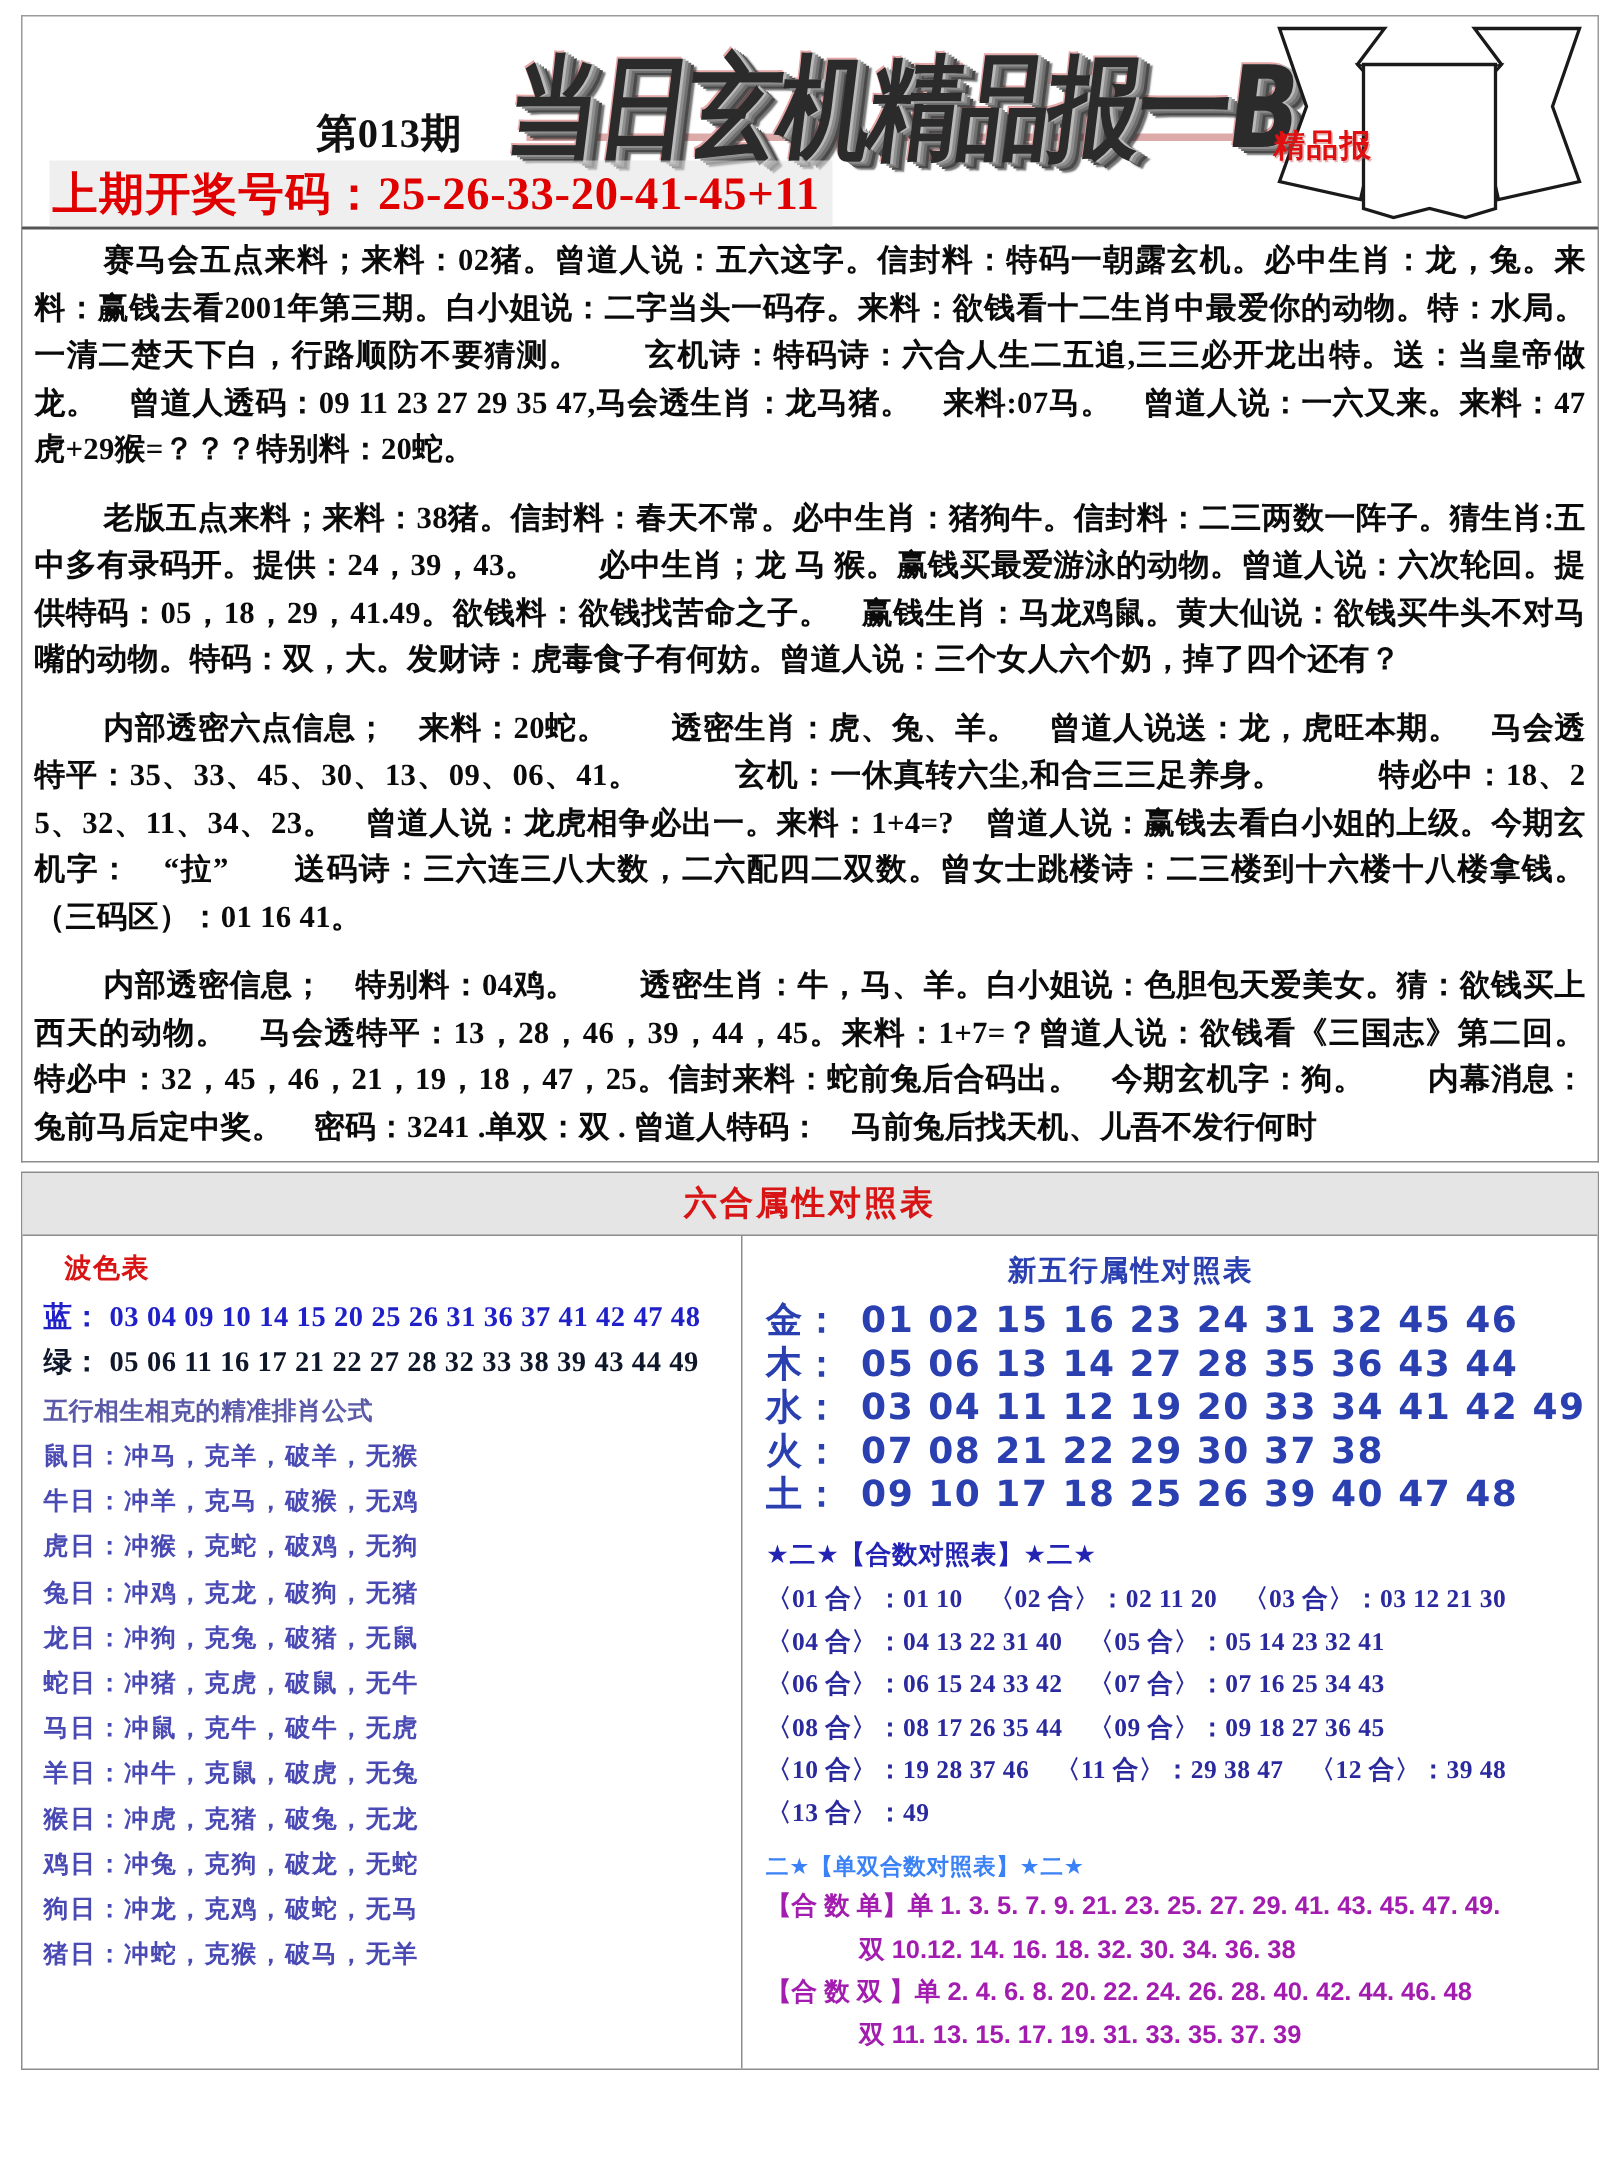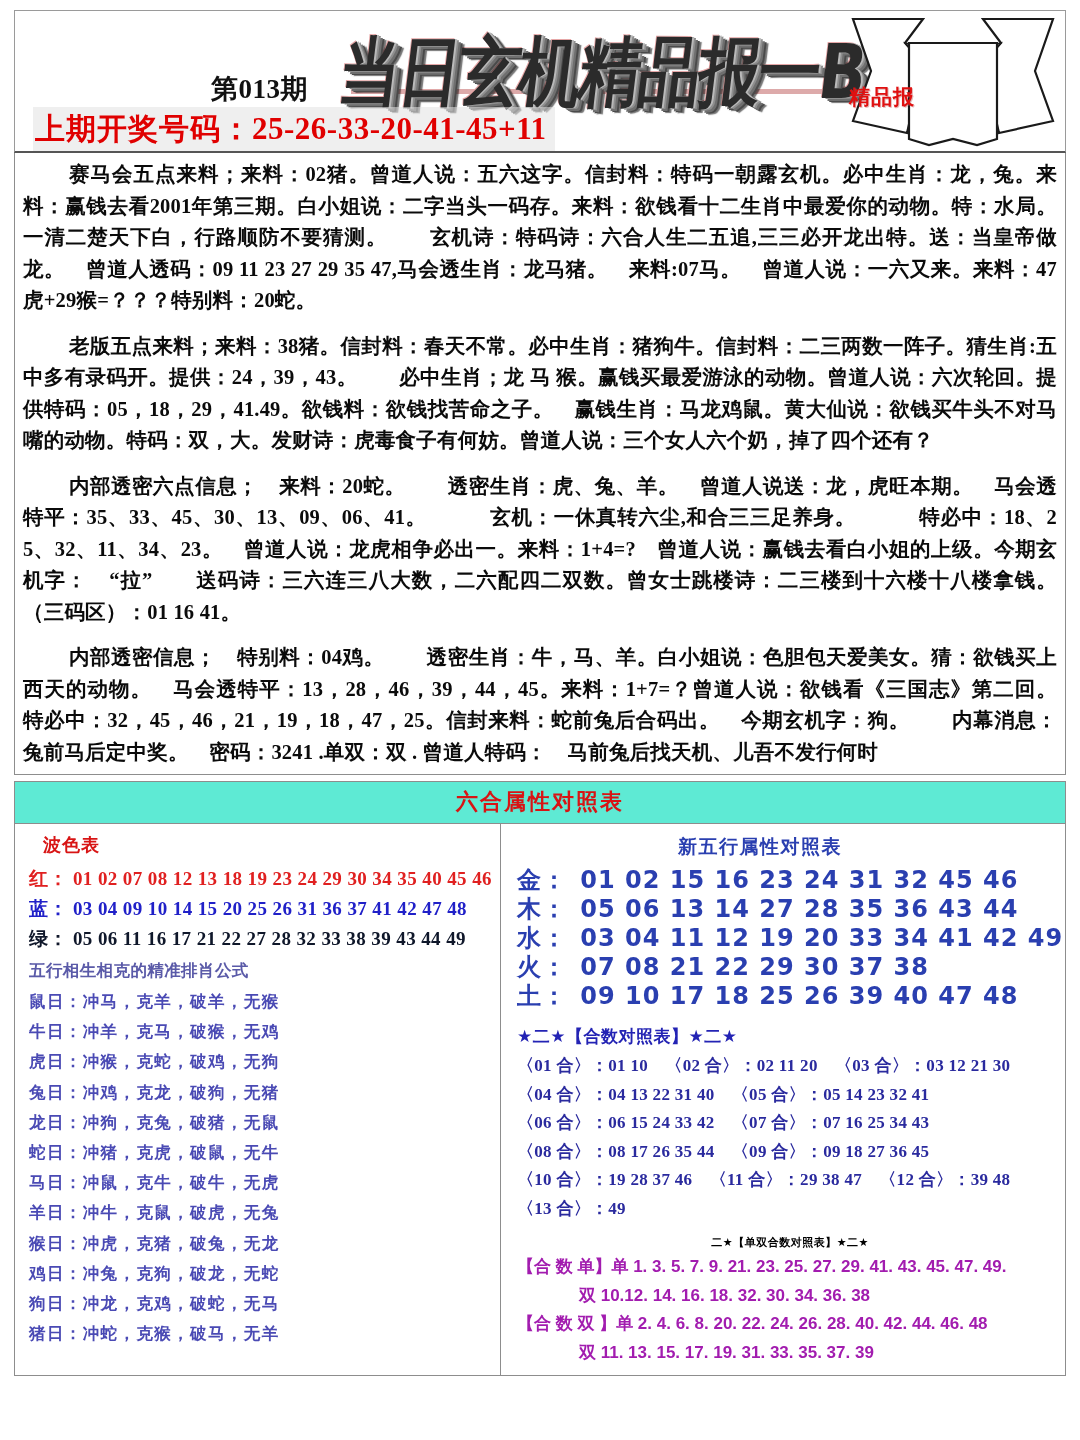--- a/index.html
+++ b/index.html
@@ -145,21 +145,21 @@
   }
   .lotto-title {
     text-align: center;
     font-family: "DejaVu Sans", sans-serif;
     font-weight: bold;
     font-size: 22px;
     color: #d81414;
     letter-spacing: 2px;
     padding: 5px 0 6px 0;
     border-bottom: 1px solid #8d8d8d;
-    background: #5eead4;
+    background: #e5e5e5;
   }
   .cols {
     display: flex;
     align-items: stretch;
   }
   .col-left {
     width: 508px;
     box-sizing: border-box;
     border-right: 1px solid #8d8d8d;
     padding: 7px 8px 8px 14px;
@@ -243,25 +243,24 @@
     font-weight: bold;
     font-size: 17px;
     line-height: 28.5px;
     color: #2a2a9e;
     letter-spacing: 0.3px;
     white-space: nowrap;
   }
   .ds-head {
     font-family: "DejaVu Sans", sans-serif;
     font-weight: bold;
-    font-size: 11px;
-    color: #000000;
+    font-size: 15px;
+    color: #3b82f6;
     letter-spacing: 0.5px;
     margin: 12px 0 3px 0;
-    text-align: center;
   }
   .ds-row {
     font-family: Liberation Sans, sans-serif;
     font-weight: bold;
     font-size: 17px;
     line-height: 28.5px;
     color: #a21caf;
     white-space: nowrap;
   }
   .ds-row.indent { padding-left: 62px; }
@@ -306,24 +305,20 @@
   <div class="lotto-table">
 
     <div class="lotto-title">六合属性对照表</div>
 
     <div class="cols">
 
       <div class="col-left">
 
         <div class="sect-head-red">波色表</div>
 
-        <div class="wave-row wave-red">
-          <span>红：</span>
-          <span>01 02 07 08 12 13 18 19 23 24 29 30 34 35 40 45 46</span>
-        </div>
         <div class="wave-row wave-blue">
           <span>蓝：</span>
           <span>03 04 09 10 14 15 20 25 26 31 36 37 41 42 47 48</span>
         </div>
         <div class="wave-row wave-green">
           <span>绿：</span>
           <span>05 06 11 16 17 21 22 27 28 32 33 38 39 43 44 49</span>
         </div>
 
         <div class="formula-title">五行相生相克的精准排肖公式</div>

